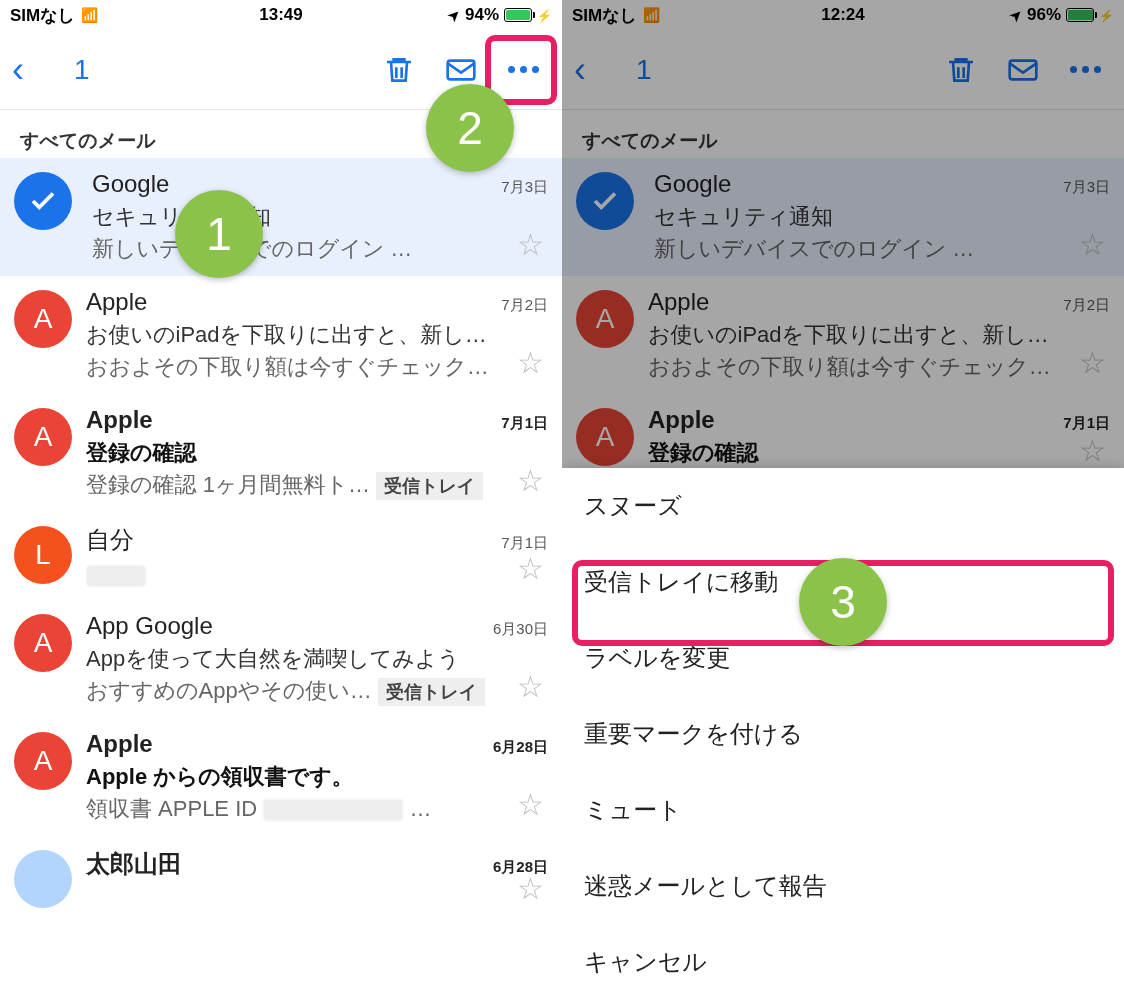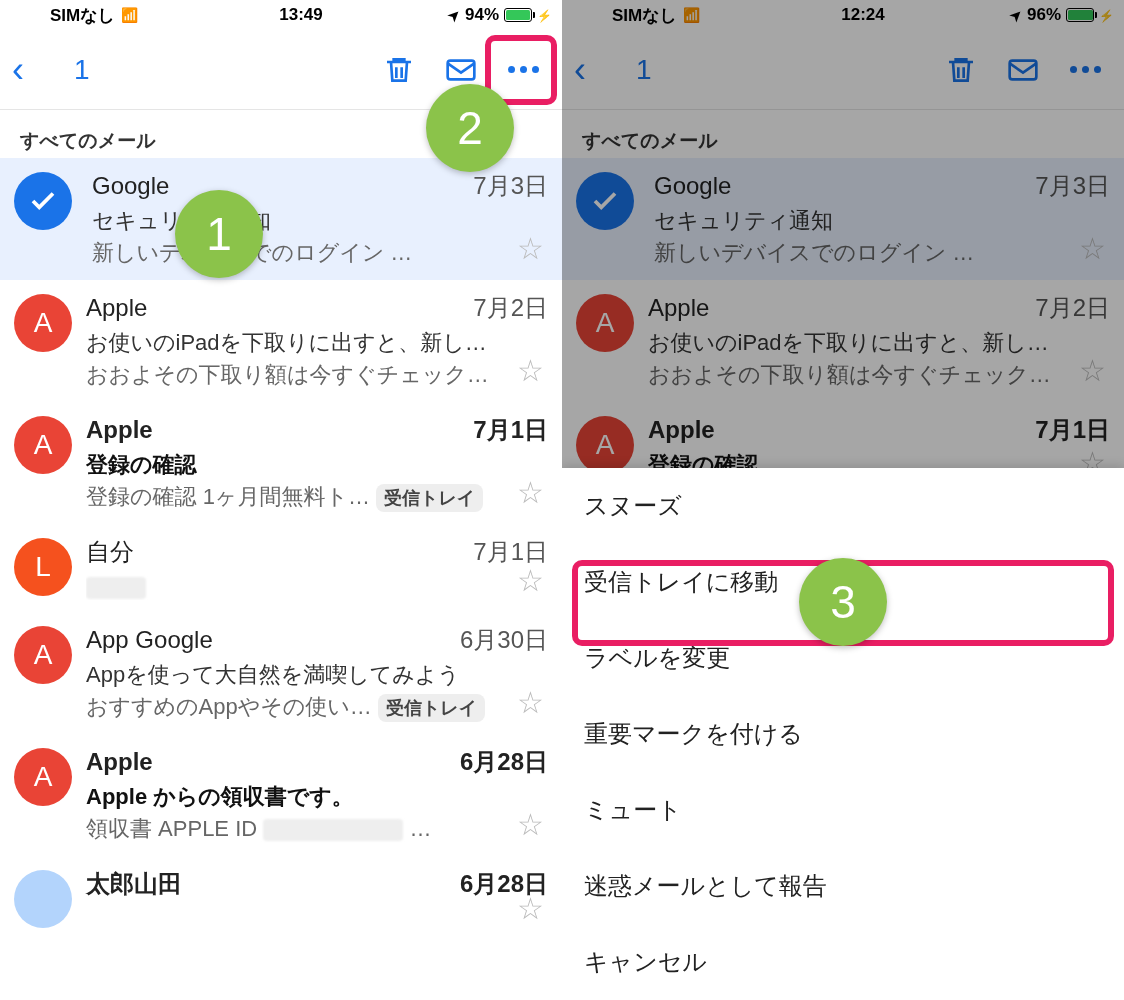--- a/index.html
+++ b/index.html
@@ -30,21 +30,20 @@
   }
   
   .status-bar {
     height: 30px;
     display: flex;
     align-items: center;
     font-size: 17px;
     font-weight: 600;
     padding: 0 10px;
     position: relative;
-    margin-left: 40px;
   }
   .status-left { display: flex; align-items: center; gap: 6px; }
   .status-center {
     position: absolute; left: 50%; transform: translateX(-50%); text-align: right;
   }
   .status-right {
     margin-left: auto; display: flex; align-items: center; gap: 5px;
   }
   .wifi-icon::before { content: "📶"; font-size:14px; }
   .loc-icon::before { content: "➤"; font-size:14px; display:inline-block; transform: rotate(-45deg); }
@@ -109,32 +108,32 @@
   }
   .avatar-check { background:#1a73e8; }
   .avatar-check svg { width:30px; height:30px; stroke:#fff; stroke-width:3; fill:none; }
   .avatar-red { background:#e94436; }
   .avatar-orange { background:#f5511e; }
   .avatar-blue { background:#b3d4fc; }
   .email-body { flex:1; min-width:0; }
   .email-top { display:flex; align-items:baseline; }
   .sender { font-size: 24px; color:#222; font-weight:400; }
   .sender.bold { font-weight: 700; }
-  .date { margin-left:auto; font-size: 24px; color:#555; }
+  .date { margin-left:auto; font-size: 15px; color:#555; }
   .date.bold { font-weight:700; color:#222; }
   .subject { font-size: 22px; color:#333; margin-top:4px; white-space:nowrap; overflow:hidden; text-overflow:ellipsis;}
   .subject.bold { font-weight:700; color:#111; }
   .snippet { font-size: 22px; color:#666; margin-top:2px; white-space:nowrap; overflow:hidden; text-overflow:ellipsis; padding-right:50px;}
   .snippet-redact {
     display:inline-block; width:140px; height:22px; background:#eee;
     border-radius:4px; vertical-align:middle; filter:blur(1px);
   }
   .label-chip {
     display:inline-block; background:#eee; color:#444; font-size:18px;
-    padding:2px 8px; border-radius:8px; font-weight:600;
+    padding:2px 8px; border-radius:0; font-weight:600;
   }
   .star {
     position:absolute; right:18px; bottom:14px;
     color:#bbb; font-size:30px;
   }
   
   .sheet {
     position:absolute; left:0; right:0; bottom:0;
     background:#fff; z-index:10;
     box-shadow: 0 -2px 10px rgba(0,0,0,0.15);

